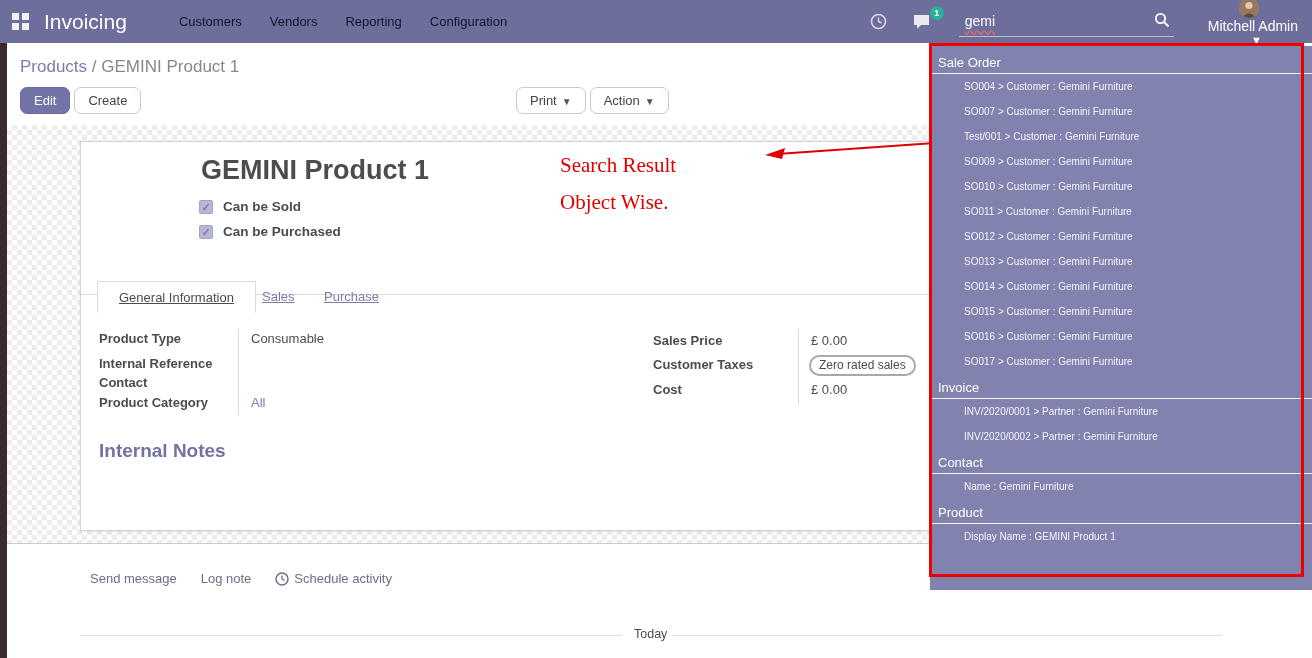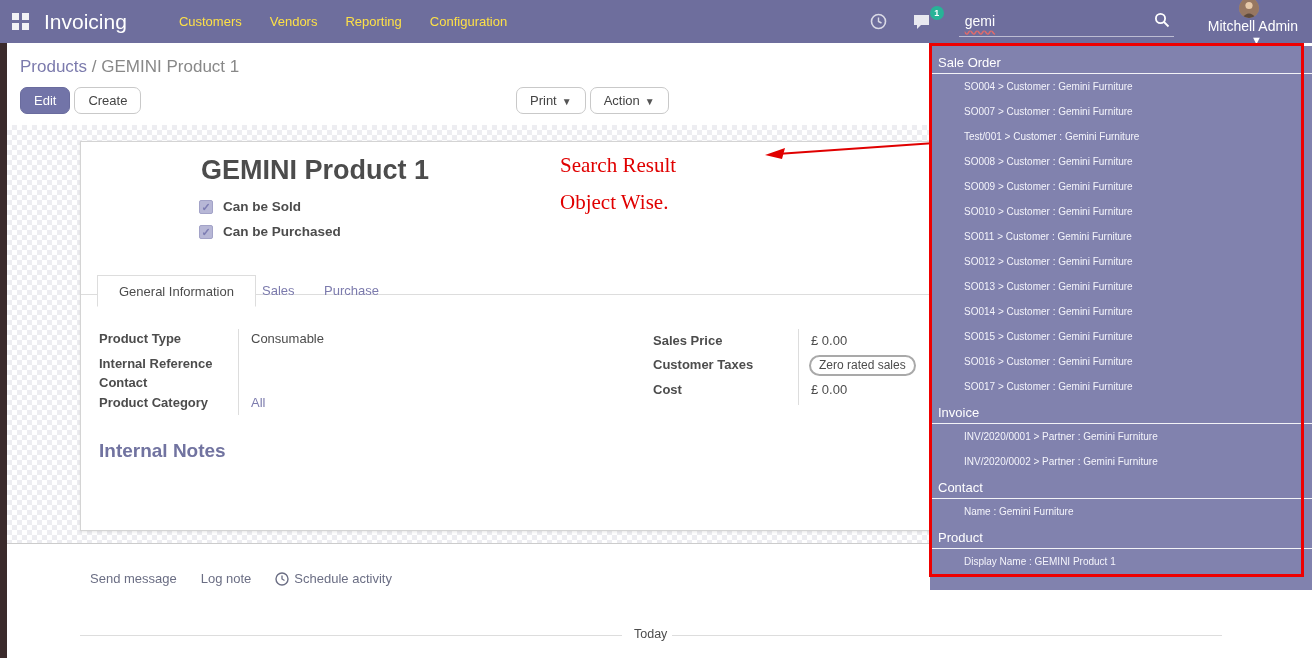--- a/index.html
+++ b/index.html
@@ -5,21 +5,21 @@
   * { margin:0; padding:0; box-sizing:border-box; }
   html,body { width:1312px; height:658px; }
   body { font-family:"Liberation Sans", sans-serif; font-size:13px; color:#4c4c4c; background:#fff; overflow:hidden; }
   .screen { position:relative; width:1312px; height:658px; background:#fff; overflow:hidden; }
 
   
   .navbar { position:absolute; left:0; top:0; width:1312px; height:43px; background:#6e6e9d; display:flex; align-items:center; z-index:40; }
   .apps-btn { width:40px; display:flex; justify-content:center; align-items:center; cursor:pointer; }
   .brand { color:#fff; font-size:21px; margin-left:4px; margin-right:52px; }
   .nav-menu { display:flex; gap:28px; }
-  .nav-link { color:#fde047; font-size:13px; cursor:pointer; }
+  .nav-link { color:#0f172a; font-size:13px; cursor:pointer; }
   .nav-right { margin-left:auto; display:flex; align-items:center; }
   .systray-icon { position:relative; margin-right:26px; cursor:pointer; display:flex; align-items:center; }
   .badge { position:absolute; top:-7px; right:-11px; background:#28b397; color:#fff; border-radius:50%; width:14px; height:14px; font-size:9px; line-height:14px; text-align:center; font-weight:bold; }
   .search-box { position:relative; width:215px; margin-right:34px; border-bottom:1px solid rgba(255,255,255,0.55); height:30px; display:flex; align-items:center; }
   .search-text { color:#fff; font-size:14px; padding-left:6px; text-decoration:underline wavy #e06a6a; text-underline-offset:4px; }
   .search-mag { position:absolute; right:4px; top:5px; }
   .user-menu { display:flex; align-items:center; margin-right:14px; cursor:pointer;flex-direction:column; }
   .avatar { width:20px; height:20px; border-radius:50%; overflow:hidden; background:#a58a76; margin-right:8px; }
   .user-name { color:#fff; font-size:14px; }
   .caret { color:#fff; font-size:11px; margin-left:7px; }
@@ -46,21 +46,21 @@
   .left-strip { position:absolute; left:0; top:43px; width:7px; height:615px; background:#3b2b2c; z-index:5; }
 
   .sheet { position:absolute; left:73px; top:16px; width:1152px; height:390px; background:#fff; border:1px solid #d4d4d4; box-shadow:0 1px 3px rgba(0,0,0,0.1); }
   .sheet-title { position:absolute; left:120px; top:13px; font-size:27px; font-weight:bold; color:#4c4c4c; }
   .cb-row { position:absolute; left:118px; display:flex; align-items:center; gap:10px; }
   .cb-row.r1 { top:57px; } .cb-row.r2 { top:82px; }
   .checkbox { width:14px; height:14px; border:1px solid #a3a3c8; background:#b7b7d6; border-radius:2px; color:#7d7db3; font-size:11px; line-height:13px; text-align:center; font-weight:bold; }
   .cb-label { font-weight:bold; color:#4c4c4c; font-size:13.5px; }
 
   .tabbar { position:absolute; left:0; top:121px; width:1150px; height:32px; border-bottom:1px solid #ddd; }
-  .tab { position:absolute; top:12px; height:32px; line-height:31px; padding:0 21px; font-size:13px; cursor:pointer; }
+  .tab { position:absolute; top:18px; height:32px; line-height:31px; padding:0 21px; font-size:13px; cursor:pointer;text-decoration:underline; }
   .tab.active { left:16px; background:#fff; border:1px solid #ddd; border-bottom:1px solid #fff; color:#4c4c4c; }
   .tab.link1 { left:160px; color:#7c7bad; }
   .tab.link2 { left:222px; color:#7c7bad; }
 
   .fld-label { position:absolute; font-weight:bold; color:#4c4c4c; font-size:13px; }
   .fld-value { position:absolute; color:#4c4c4c; font-size:13px; }
   .fld-value.link { color:#7c7bad; cursor:pointer; }
   .vsep { position:absolute; width:1px; background:#ddd; }
   .tax-pill { display:inline-block; border:2px solid #a9a9a9; border-radius:12px; padding:0px 8px; font-size:12px; color:#4c4c4c; line-height:17px; background:#fff; }
   .notes-heading { position:absolute; left:18px; top:298px; font-size:19px; font-weight:bold; color:#7173a0; }
@@ -261,21 +261,20 @@
     </div>
   </div>
 
   <div class="search-dropdown">
     <div class="dd-group-header">Sale Order</div>
     <ul class="dd-items">
 
     <li>SO004 &gt; Customer : Gemini Furniture</li>
         <li>SO007 &gt; Customer : Gemini Furniture</li>
         <li>Test/001 &gt; Customer : Gemini Furniture</li>
-        <li>SO008 &gt; Customer : Gemini Furniture</li>
         <li>SO009 &gt; Customer : Gemini Furniture</li>
         <li>SO010 &gt; Customer : Gemini Furniture</li>
         <li>SO011 &gt; Customer : Gemini Furniture</li>
         <li>SO012 &gt; Customer : Gemini Furniture</li>
         <li>SO013 &gt; Customer : Gemini Furniture</li>
         <li>SO014 &gt; Customer : Gemini Furniture</li>
         <li>SO015 &gt; Customer : Gemini Furniture</li>
         <li>SO016 &gt; Customer : Gemini Furniture</li>
         <li>SO017 &gt; Customer : Gemini Furniture</li>
       </ul>

